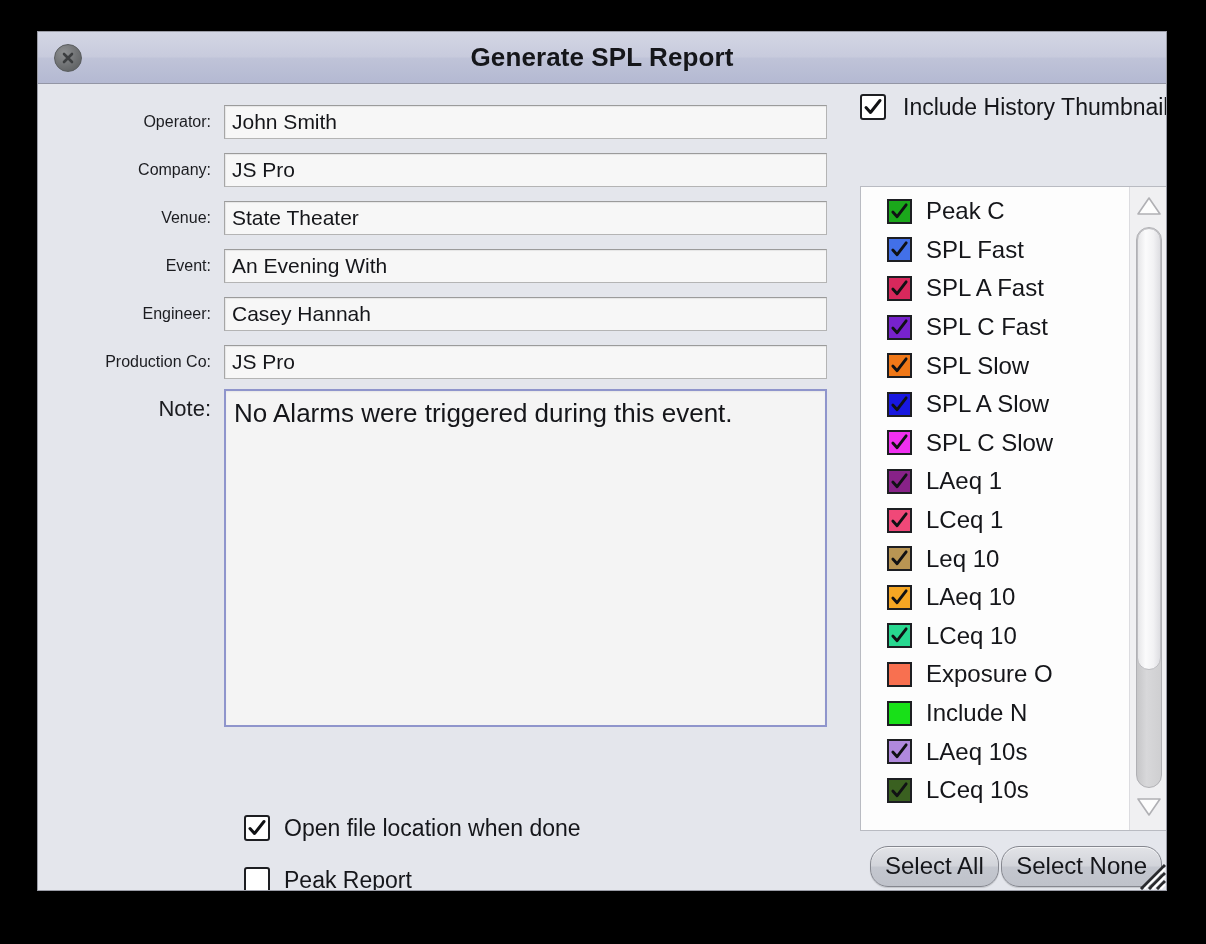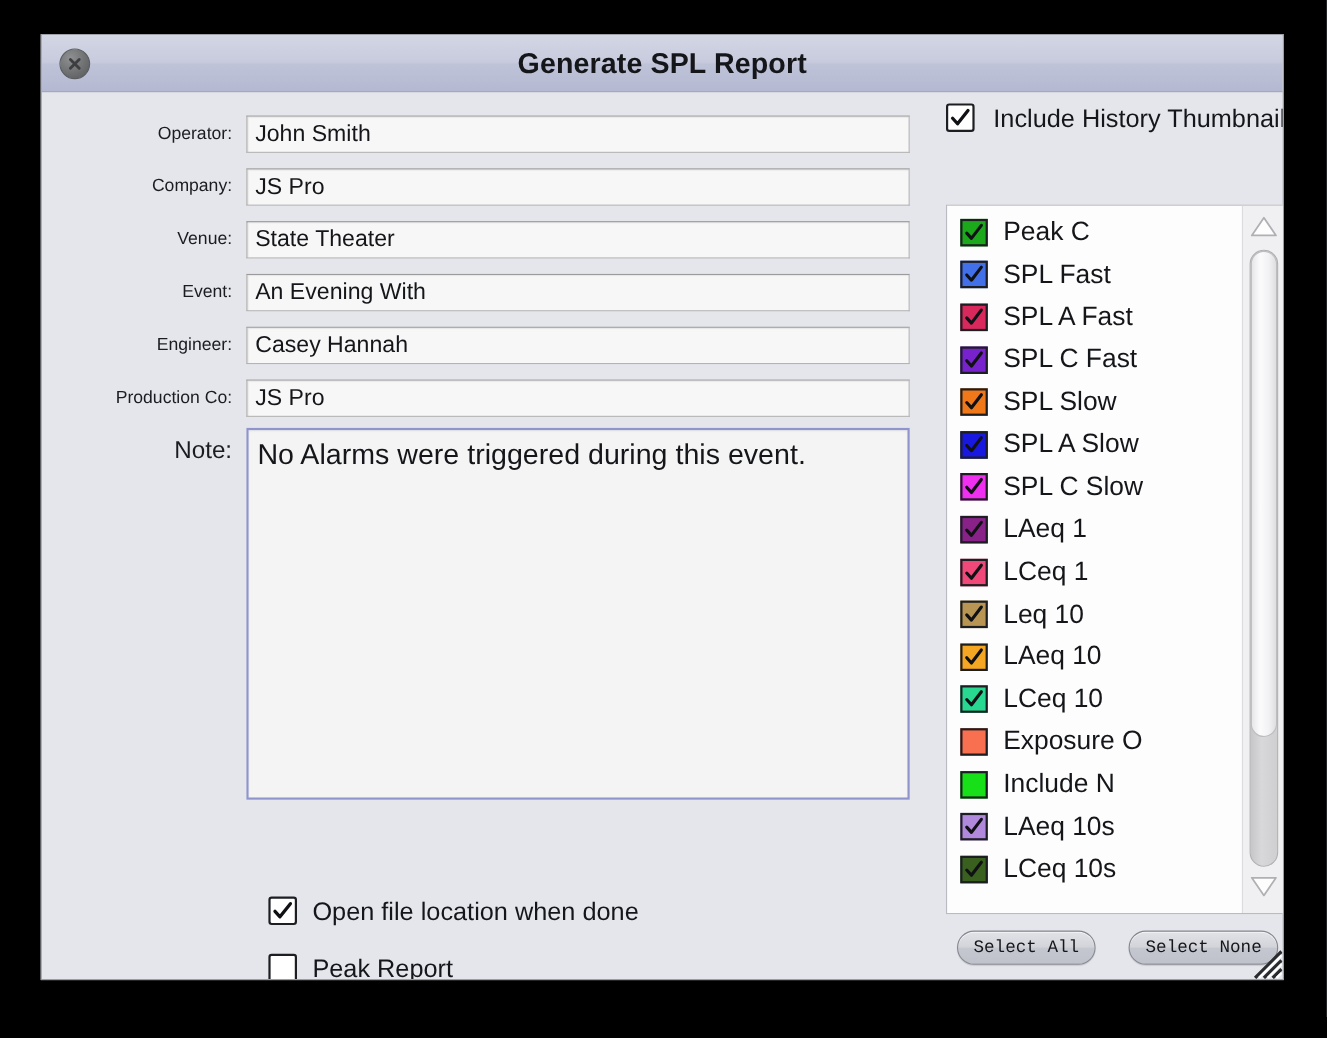--- a/index.html
+++ b/index.html
@@ -222,21 +222,21 @@
     left: 0;
     top: 0;
     width: 268px;
     padding-top: 5px;
   }
 
   .metric-row {
     display: flex;
     align-items: center;
     height: 38.6px;
-    padding-left: 12px;
+    padding-left: 26px;
     cursor: pointer;
   }
   .metric-box {
     width: 25px;
     height: 25px;
     border: 2px solid #1d1e22;
     display: flex;
     align-items: center;
     justify-content: center;
     flex: none;
@@ -298,22 +298,22 @@
     top: 762px;
     width: 292px;
     display: flex;
     justify-content: space-between;
   }
 
   .aqua-button {
     background: linear-gradient(to bottom, #e2e3e7 0%, #d2d4da 48%, #c4c7cf 52%, #bfc2ca 100%);
     border: 1px solid #85878f;
     border-radius: 18px;
-    font-size: 16px;
-    font-family: Liberation Mono, monospace;
+    font-size: 24px;
+    font-family: Liberation Sans, sans-serif;
     color: #15161a;
     padding: 5px 14px 6px 14px;
     cursor: pointer;
     box-shadow: 0 1px 1px rgba(0,0,0,0.14), inset 0 1px 0 rgba(255,255,255,0.65);
     white-space: nowrap;
   }
 
   #create-button-wrap {
     position: absolute;
     right: 10px;

